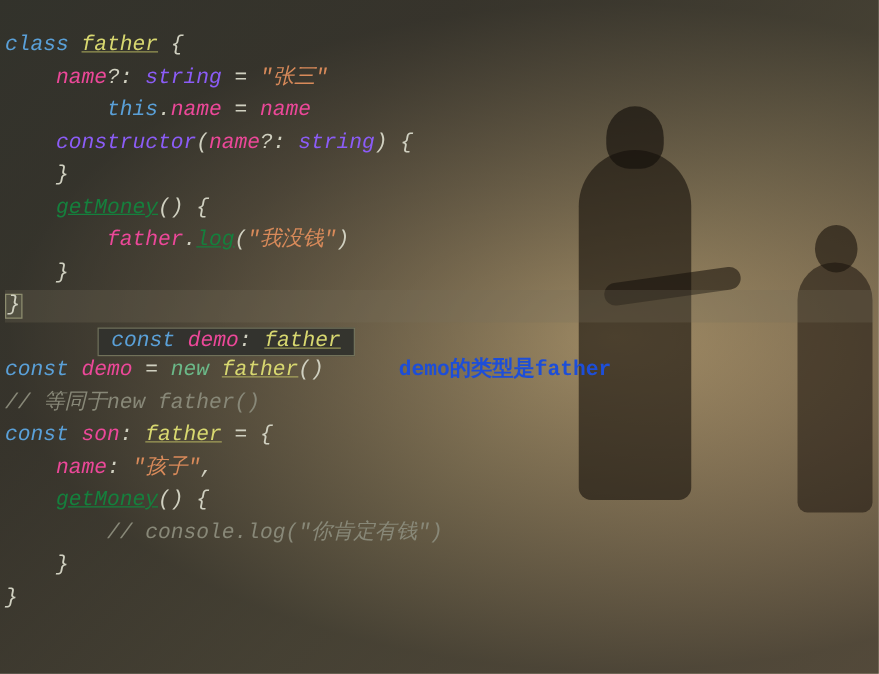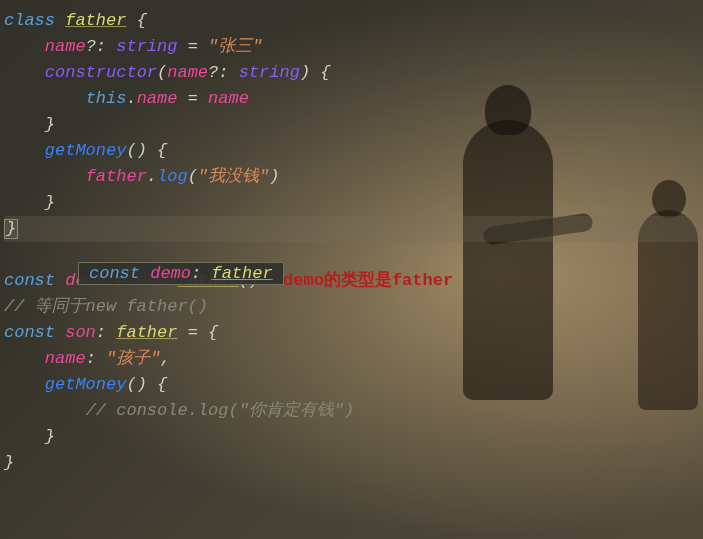--- a/index.html
+++ b/index.html
@@ -14,41 +14,41 @@
     position: relative;
   }
   .bg-overlay {
     position: absolute;
     inset: 0;
     background: radial-gradient(ellipse at 70% 50%, rgba(200,170,120,0.3) 0%, rgba(40,40,35,0.7) 70%);
     pointer-events: none;
   }
   .editor {
     position: relative;
-    padding: 8px 4px;
+    padding: 24px 4px;
     line-height: 26px;
     z-index: 2;
   }
   .line { white-space: pre; position: relative; }
   .kw { color: #5aa0d8; }
   .cls { color: #d8d870; text-decoration: underline; text-decoration-color: rgba(216,216,112,0.6); }
   .prop { color: #ec4899; }
   .type { color: #8b5cf6; }
   .str { color: #d88a5a; }
-  .fn { color: #3b82f6; }
+  .fn { color: #15803d; text-decoration: underline; }
   .punct { color: #d0d0c0; }
   .this { color: #5aa0d8; }
   .op { color: #d0d0c0; }
   .comment { color: #888878; font-style: italic; margin-top: 33px; }
   .new { color: #6bb888; }
   .annotation {
-    color: #b91c1c;
+    color: #1d4ed8;
     font-style: normal;
     font-weight: bold;
-    margin-left: 24px;
+    margin-left: 60px;
   }
   .bracket-hl {
     background: rgba(100,100,80,0.4);
     border: 1px solid rgba(180,180,140,0.6);
     display: inline-block;
     line-height: 18px;
     padding: 0 1px;
   }
   .tooltip {
     position: absolute;
@@ -121,23 +121,23 @@
 <div class="silhouette1"></div>
 <div class="arm"></div>
 <div class="silhouette2"></div>
 
 <div class="editor">
 
 <div class="line"><span class="kw">class</span> <span class="cls">father</span><span class="punct"> {</span></div>
 
 <div class="line"><span>    </span><span class="prop">name</span><span class="punct">?:</span><span class="type"> string</span><span class="op"> = </span><span class="str">"张三"</span></div>
 
+<div class="line"><span>        </span><span class="this">this</span><span class="punct">.</span><span class="prop">name</span><span class="op"> = </span><span class="prop">name</span></div>
+
 <div class="line"><span>    </span><span class="type">constructor</span><span class="punct">(</span><span class="prop">name</span><span class="punct">?:</span><span class="type"> string</span><span class="punct">) {</span></div>
-
-<div class="line"><span>        </span><span class="this">this</span><span class="punct">.</span><span class="prop">name</span><span class="op"> = </span><span class="prop">name</span></div>
 
 <div class="line"><span>    </span><span class="punct">}</span></div>
 
 <div class="line"><span>    </span><span class="fn">getMoney</span><span class="punct">() {</span></div>
 
 <div class="line"><span>        </span><span class="prop">father</span><span class="punct">.</span><span class="fn">log</span><span class="punct">(</span><span class="str">"我没钱"</span><span class="punct">)</span></div>
 
 <div class="line"><span>    </span><span class="punct">}</span></div>
 
 <div class="line highlight-line"><span class="punct bracket-hl">}</span></div>

